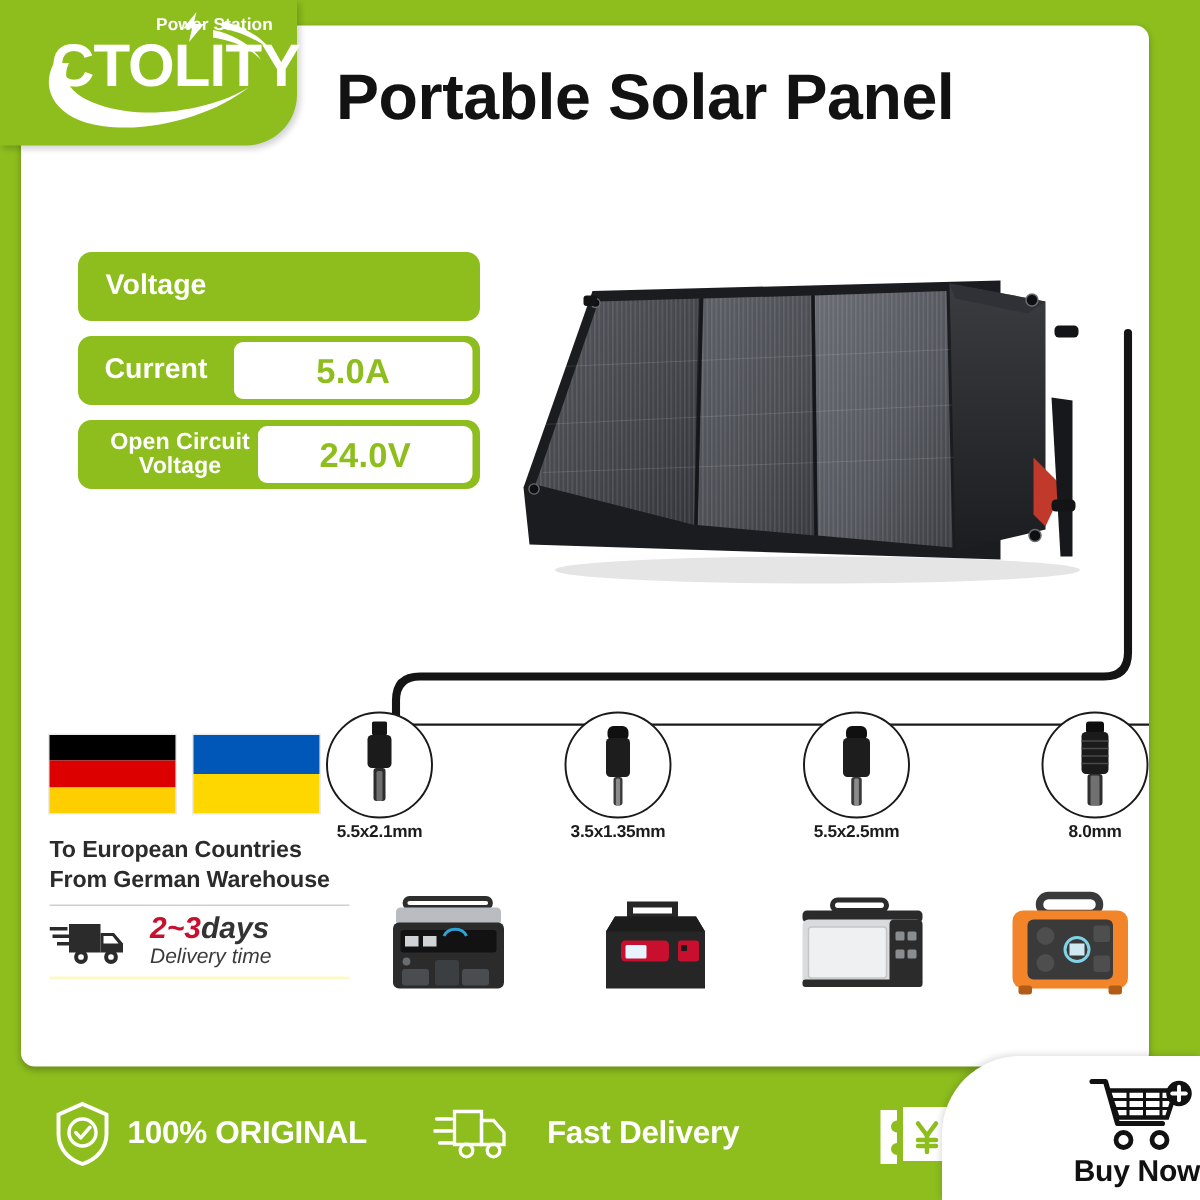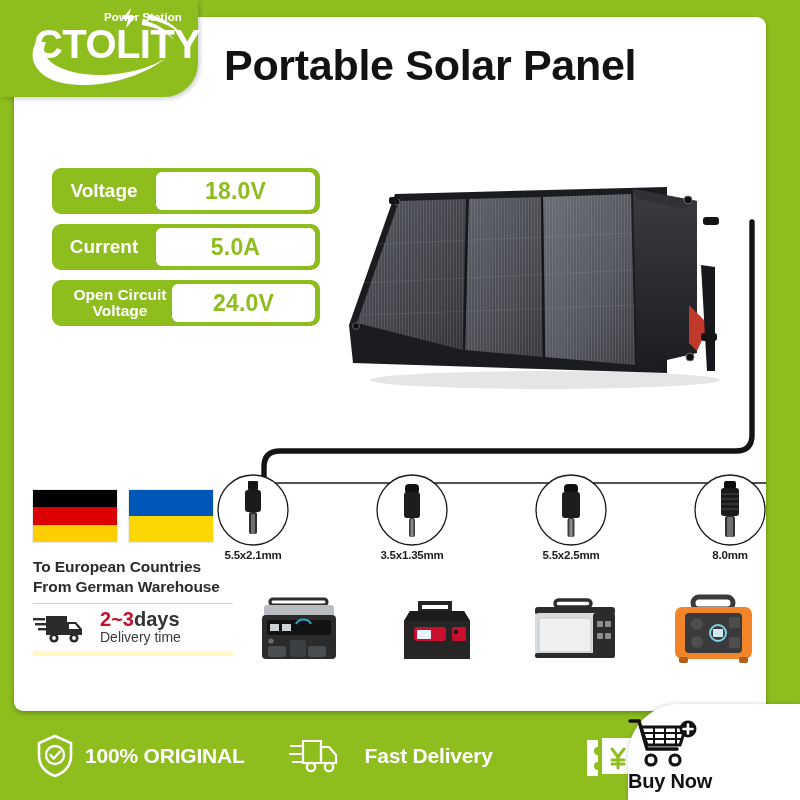--- a/index.html
+++ b/index.html
@@ -153,23 +153,23 @@
   .flag-ua .b2 { background: #FFD700; }
 
   .ship-line {
     font-size: 15.5px; font-weight: bold; color: #2b2b2b;
     margin-top: 2px; letter-spacing: -.1px; white-space: nowrap;
   }
   #ship-text { margin-top: 16px; }
   #delivery-box {
     margin-top: 7px;
     border-top: 1px solid #cfcfcf;
-    border-bottom: 5px solid #fef9c3;
+    border-bottom: 2px solid #fef9c3;
     padding: 5px 0 6px 0;
-    display: flex; align-items: center; gap: 9px;
+    display: flex; align-items: center; gap: 9px; font-style: italic;
   }
   .dd-text { line-height: 1.04; }
   .dd-days { font-size: 20px; font-weight: bold; color: #333; }
   .dd-days .red { color: #C8102E; }
   .dd-sub { font-size: 14px; color: #3a3a3a; }
 
   
   #devices {
     position: absolute;
     left: 246px; top: 587px;
@@ -194,21 +194,21 @@
   }
 
   
   #buy-now {
     position: absolute;
     right: 0px; top: 704px;
     width: 172px; height: 96px;
     background: #ffffff;
     border-top-left-radius: 52px;
     display: flex; flex-direction: column;
-    align-items: flex-start; justify-content: center;
+    align-items: flex-end; justify-content: center;
     padding-top: 6px;
     box-shadow: -1px -1px 4px rgba(0,0,0,.12);
   }
   #buy-now-label {
     font-size: 20px; font-weight: bold; color: #111;
     margin-top: 1px; letter-spacing: -.2px;
   }
 </style>
 </head>
 <body>
@@ -233,21 +233,20 @@
     </div>
   </div>
 
   <div id="title">Portable Solar Panel</div>
 
   <div id="specs">
 
 
     <div class="spec-row">
       <div class="spec-label">Voltage</div>
-      <div class="spec-value">18.0V</div>
     </div>
 
     <div class="spec-row">
       <div class="spec-label">Current</div>
       <div class="spec-value">5.0A</div>
     </div>
 
     <div class="spec-row">
       <div class="spec-label two-line" style="white-space:pre-line">Open Circuit
 Voltage</div>

